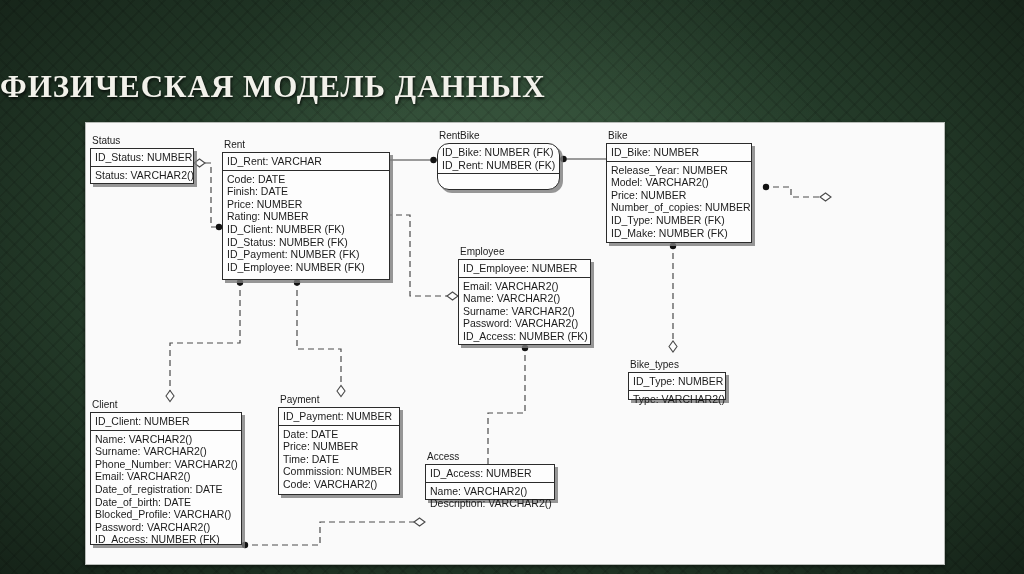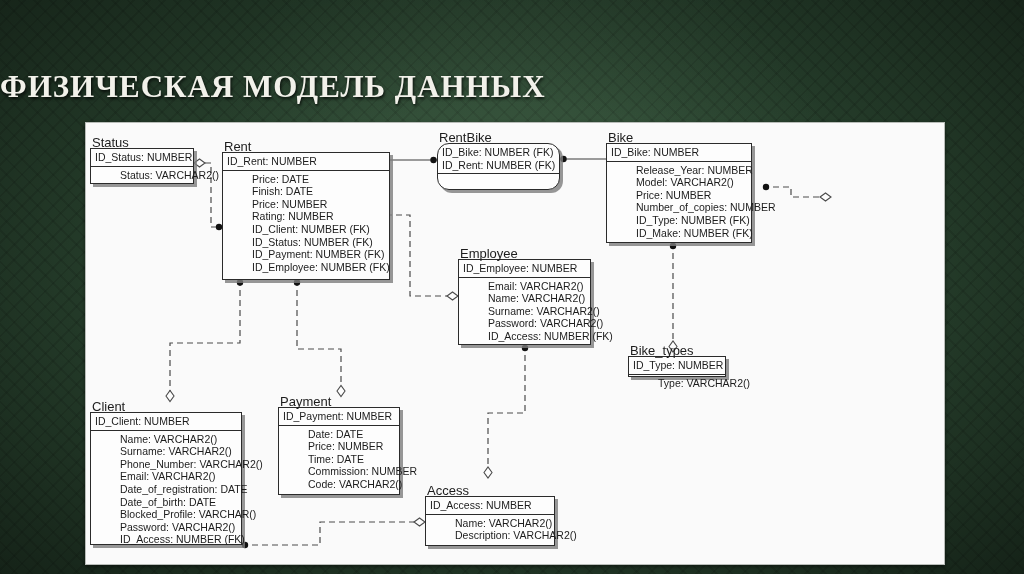--- a/index.html
+++ b/index.html
@@ -23,24 +23,24 @@
   .canvas{
     position:absolute;left:85px;top:122px;width:858px;height:441px;
     background:#fafafa;border:1px solid #b9bdb9;box-shadow:0 2px 4px rgba(0,0,0,0.45);
   }
   .entity{
     position:absolute;box-sizing:border-box;background:#fdfdfd;border:1px solid #2b2b2b;
     box-shadow:3px 3px 0 rgba(125,125,125,0.8);
     display:flex;flex-direction:column;font-size:10.5px;color:#1c1c1c;
   }
   .entity.rounded{border-radius:12px;}
-  .etitle{position:absolute;top:-14px;left:1px;font-size:13px;color:#1c1c1c;white-space:nowrap;}
+  .etitle{position:absolute;top:-14px;left:1px;font-size:10px;color:#1c1c1c;white-space:nowrap;}
   .sec{padding:2px 4px;}
   .sec.pk{border-bottom:1px solid #2b2b2b;}
-  .sec.attrs{flex:1;margin-left:25px;}
+  .sec.attrs{flex:1;}
   .row{line-height:12.6px;white-space:nowrap;}
   svg.rels{position:absolute;left:0;top:0;width:1024px;height:574px;pointer-events:none;}
   .lineD{fill:none;stroke:#4a4a4a;stroke-width:1.2;stroke-dasharray:6 4;}
   .lineS{fill:none;stroke:#3a3a3a;stroke-width:1.2;}
   .dot{fill:#121212;}
   .diamond{fill:#fdfdfd;stroke:#4a4a4a;stroke-width:1.1;}
 </style>
 </head>
 <body>
 
@@ -108,24 +108,24 @@
         <div class="row">ID_Status: NUMBER</div>
       </div>
     <div class="sec attrs">
         <div class="row">Status: VARCHAR2()</div>
       </div>
   </div>
 
   <div class="entity" style="left:222px;top:152px;width:168px;height:128px">
     <div class="etitle">Rent</div>
     <div class="sec pk">
-        <div class="row">ID_Rent: NUMBER</div>
-      </div>
-    <div class="sec attrs">
-      <div class="row">Price: DATE</div>
+        <div class="row">ID_Rent: VARCHAR</div>
+      </div>
+    <div class="sec attrs">
+      <div class="row">Code: DATE</div>
       <div class="row">Finish: DATE</div>
       <div class="row">Price: NUMBER</div>
       <div class="row">Rating: NUMBER</div>
       <div class="row">ID_Client: NUMBER (FK)</div>
       <div class="row">ID_Status: NUMBER (FK)</div>
       <div class="row">ID_Payment: NUMBER (FK)</div>
       <div class="row">ID_Employee: NUMBER (FK)</div>
     </div>
   </div>
 
@@ -161,21 +161,21 @@
       </div>
     <div class="sec attrs">
       <div class="row">Email: VARCHAR2()</div>
       <div class="row">Name: VARCHAR2()</div>
       <div class="row">Surname: VARCHAR2()</div>
       <div class="row">Password: VARCHAR2()</div>
       <div class="row">ID_Access: NUMBER (FK)</div>
     </div>
   </div>
 
-  <div class="entity" style="left:628px;top:356px;width:98px;height:21px">
+  <div class="entity" style="left:628px;top:372px;width:98px;height:28px">
     <div class="etitle">Bike_types</div>
     <div class="sec pk">
         <div class="row">ID_Type: NUMBER</div>
       </div>
     <div class="sec attrs">
         <div class="row">Type: VARCHAR2()</div>
       </div>
   </div>
 
   <div class="entity" style="left:90px;top:412px;width:152px;height:133px">
@@ -203,21 +203,21 @@
       </div>
     <div class="sec attrs">
       <div class="row">Date: DATE</div>
       <div class="row">Price: NUMBER</div>
       <div class="row">Time: DATE</div>
       <div class="row">Commission: NUMBER</div>
       <div class="row">Code: VARCHAR2()</div>
     </div>
   </div>
 
-  <div class="entity" style="left:425px;top:496px;width:130px;height:50px">
+  <div class="entity" style="left:425px;top:464px;width:130px;height:36px">
     <div class="etitle">Access</div>
     <div class="sec pk">
         <div class="row">ID_Access: NUMBER</div>
       </div>
     <div class="sec attrs">
       <div class="row">Name: VARCHAR2()</div>
       <div class="row">Description: VARCHAR2()</div>
     </div>
   </div>
 

